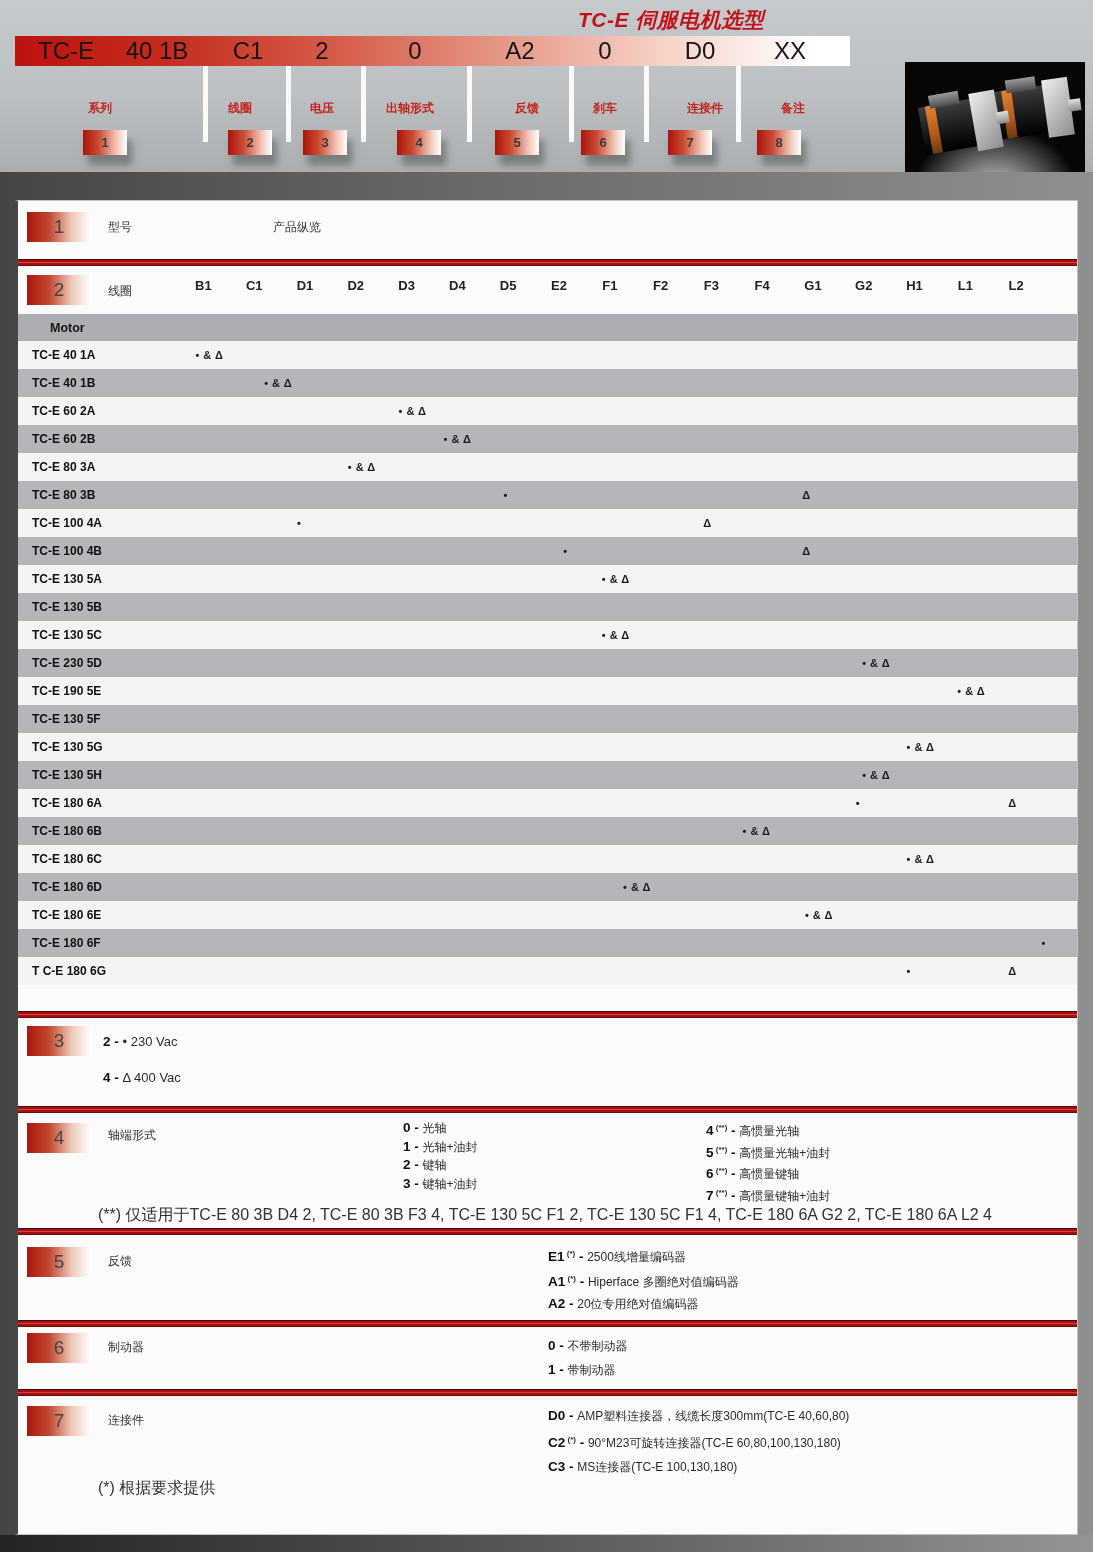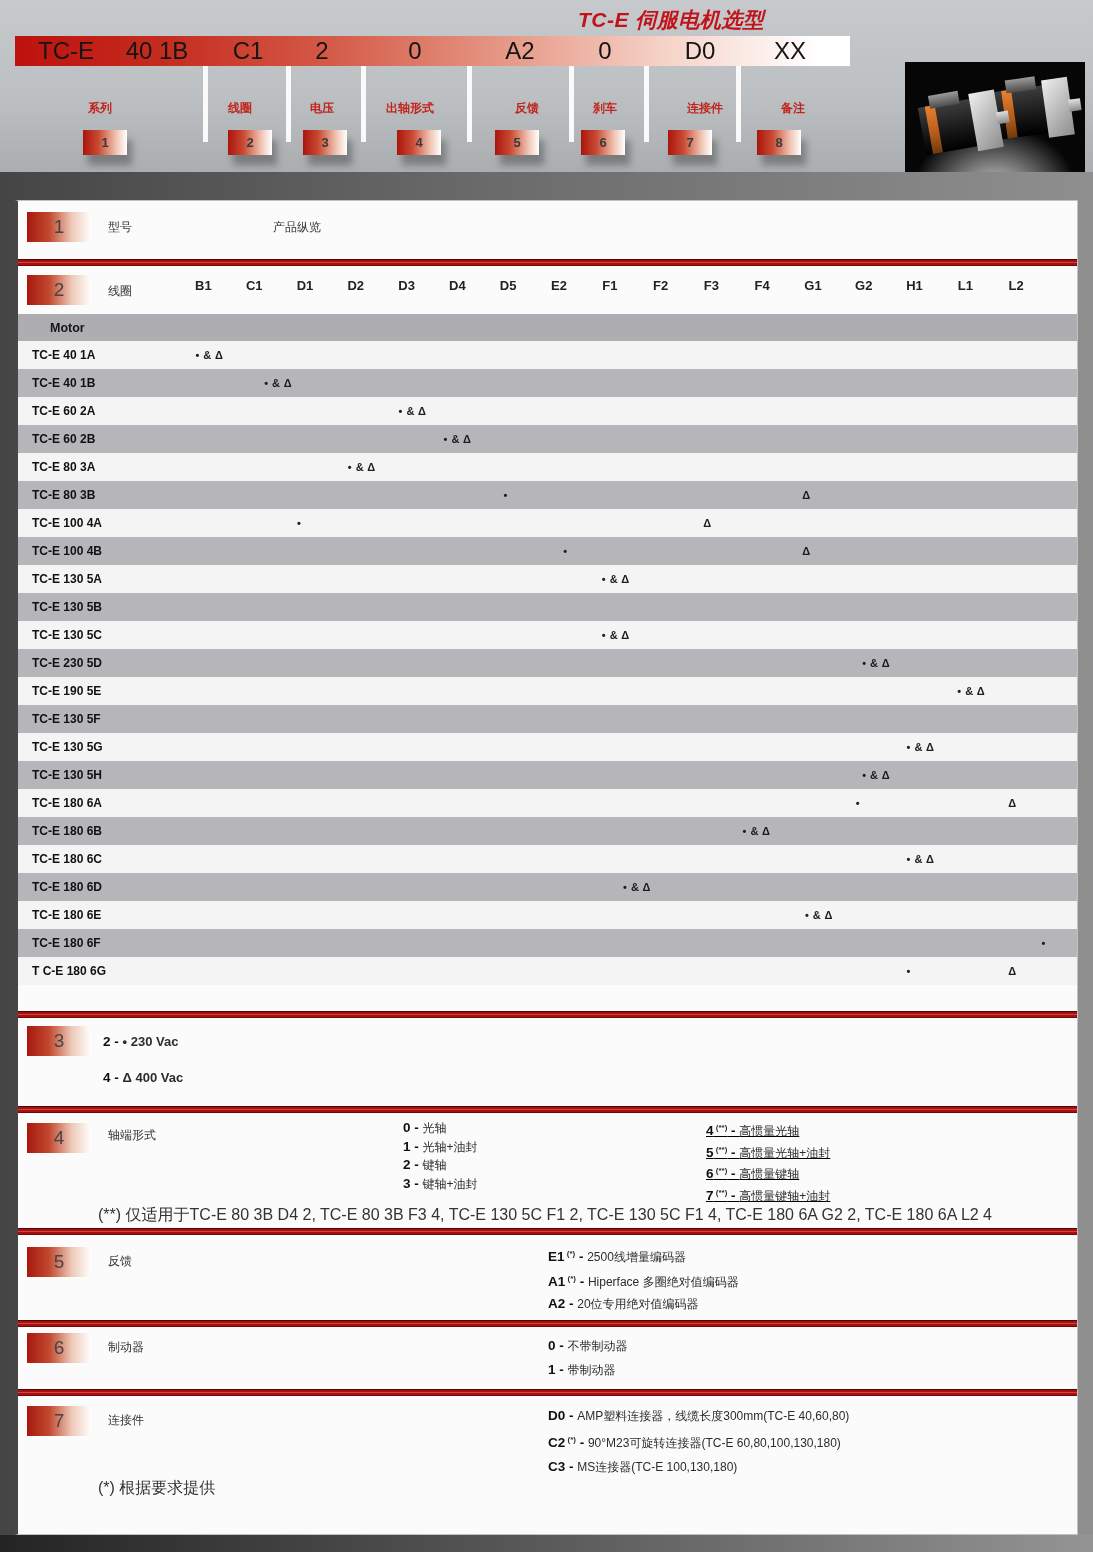--- a/index.html
+++ b/index.html
@@ -71,26 +71,26 @@
     font-size:11px;font-weight:bold;color:#1c1c1c;white-space:nowrap;letter-spacing:.5px;}
   .gap24{height:26px;}
   
   .opt{font-size:12px;color:#2c2c2c;white-space:nowrap;}
   .opt b{font-size:13.5px;color:#101010;}
   .opt sup{font-size:8px;font-weight:bold;}
   
   .sec3{position:relative;height:88px;}
   .sec3 .secbox{position:absolute;left:9px;top:8px;}
   .sec3 .opts{position:absolute;left:85px;top:6px;}
-  .sec3 .opt{line-height:36px;font-weight:bold;font-size:13px;}
+  .sec3 .opt{line-height:36px;font-weight:normal;font-size:13px;}
   
   .sec4{position:relative;height:115px;}
   .sec4 .secbox{position:absolute;left:9px;top:10px;}
   .sec4 .optL{position:absolute;left:385px;top:6px;}
-  .sec4 .optR{position:absolute;left:688px;top:6px;text-decoration:underline;}
+  .sec4 .optR{position:absolute;left:688px;top:6px;}
   .sec4 .opt{line-height:18.5px;}
   .foot{position:absolute;font-size:16px;color:#333;white-space:nowrap;}
   
   .sec5{position:relative;height:85px;}
   .sec5 .secbox{position:absolute;left:9px;top:12px;}
   .sec5 .opts{position:absolute;left:530px;top:8px;}
   .sec5 .opt{line-height:22px;}
   
   .sec6{position:relative;height:62px;}
   .sec6 .secbox{position:absolute;left:9px;top:6px;}

